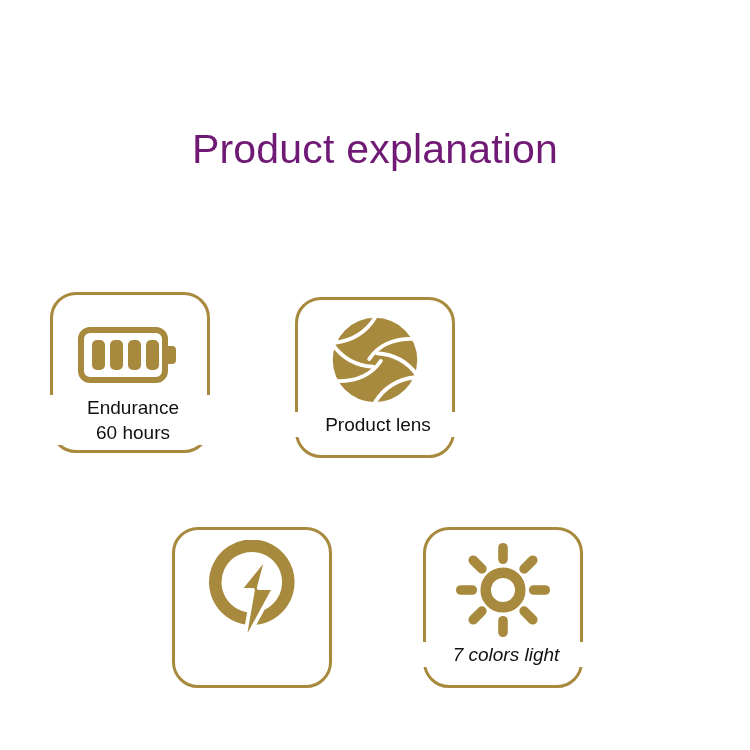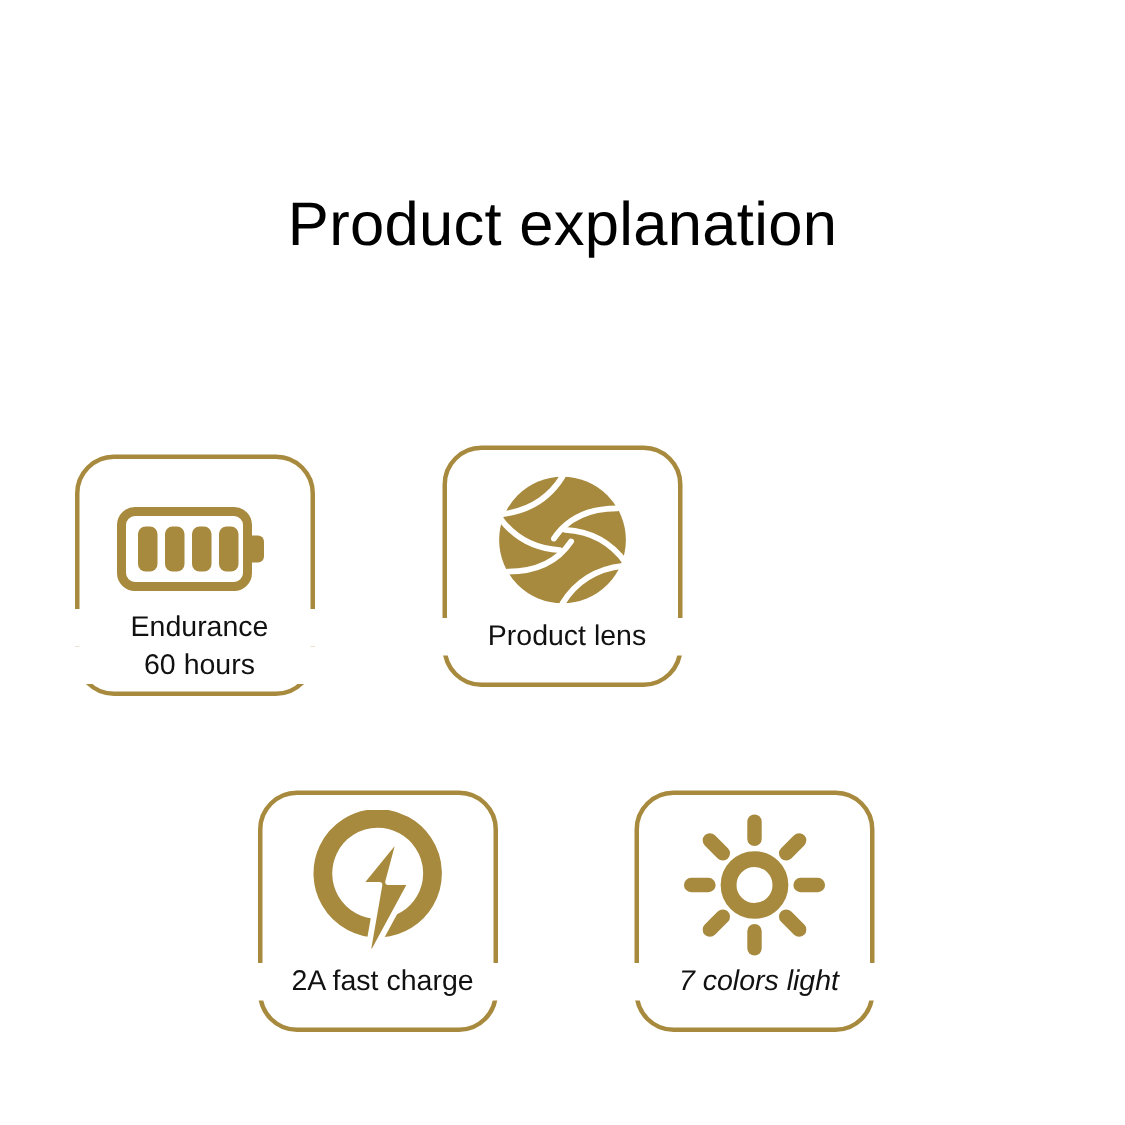--- a/index.html
+++ b/index.html
@@ -21,21 +21,21 @@
   }
   #page-title {
     position: absolute;
     top: 126px;
     left: 0;
     width: 750px;
     text-align: center;
     font-family: "Liberation Sans", sans-serif;
     font-size: 41px;
     font-weight: 400;
-    color: #000000;
+    color: #701a75;
     letter-spacing: 0.2px;
     white-space: nowrap;
   }
   .feature-card {
     position: absolute;
     width: 160px;
     height: 161px;
     box-sizing: border-box;
     border: 3px solid #a88a3e;
     border-radius: 26px;
@@ -70,21 +70,21 @@
   .label-pos-b { top: 112px; }
 
   
   .label-line {
     display: block;
     background: #ffffff;
     padding: 0 2px;
   }
 
   
-  #card-endurance      { left: 50px;  top: 303px; }
+  #card-endurance      { left: 50px;  top: 292px; }
   #card-optical-lens   { left: 295px; top: 297px; }
   #card-battery-remind { left: 540px; top: 297px; }
   #card-fast-charge    { left: 172px; top: 527px; }
   #card-colors-light   { left: 423px; top: 527px; font-style: italic; }
 
   svg { display: block; }
 </style>
 </head>
 <body>
 
@@ -129,23 +129,20 @@
   </div>
 
 
   <div class="feature-card" id="card-fast-charge">
     <div class="card-icon">
       <svg width="94" height="100" viewBox="0 0 94 104" aria-hidden="true">
         <path d="M47 6 a38 38 0 1 1 -0.5 0" fill="none" stroke="#a88a3e" stroke-width="13" stroke-linecap="round" transform="rotate(28 47 44)"></path>
         <path d="M60 20 L34 52 L48 52 L40 98 L44 98 L70 50 L54 50 L62 20 Z" fill="#a88a3e" stroke="#ffffff" stroke-width="4" stroke-linejoin="round"></path>
       </svg>
     </div>
-    <div class="card-label label-pos-b">
-      <span class="label-line">2A fast charge</span>
-    </div>
   </div>
 
   <div class="feature-card" id="card-colors-light">
     <div class="card-icon">
       <svg width="96" height="96" viewBox="0 0 100 100" aria-hidden="true">
         <circle cx="50" cy="50" r="18" fill="none" stroke="#a88a3e" stroke-width="11"></circle>
         <g stroke="#a88a3e" stroke-width="10" stroke-linecap="round">
           <line x1="50" y1="6" x2="50" y2="18"></line>
           <line x1="50" y1="82" x2="50" y2="94"></line>
           <line x1="6" y1="50" x2="18" y2="50"></line>

